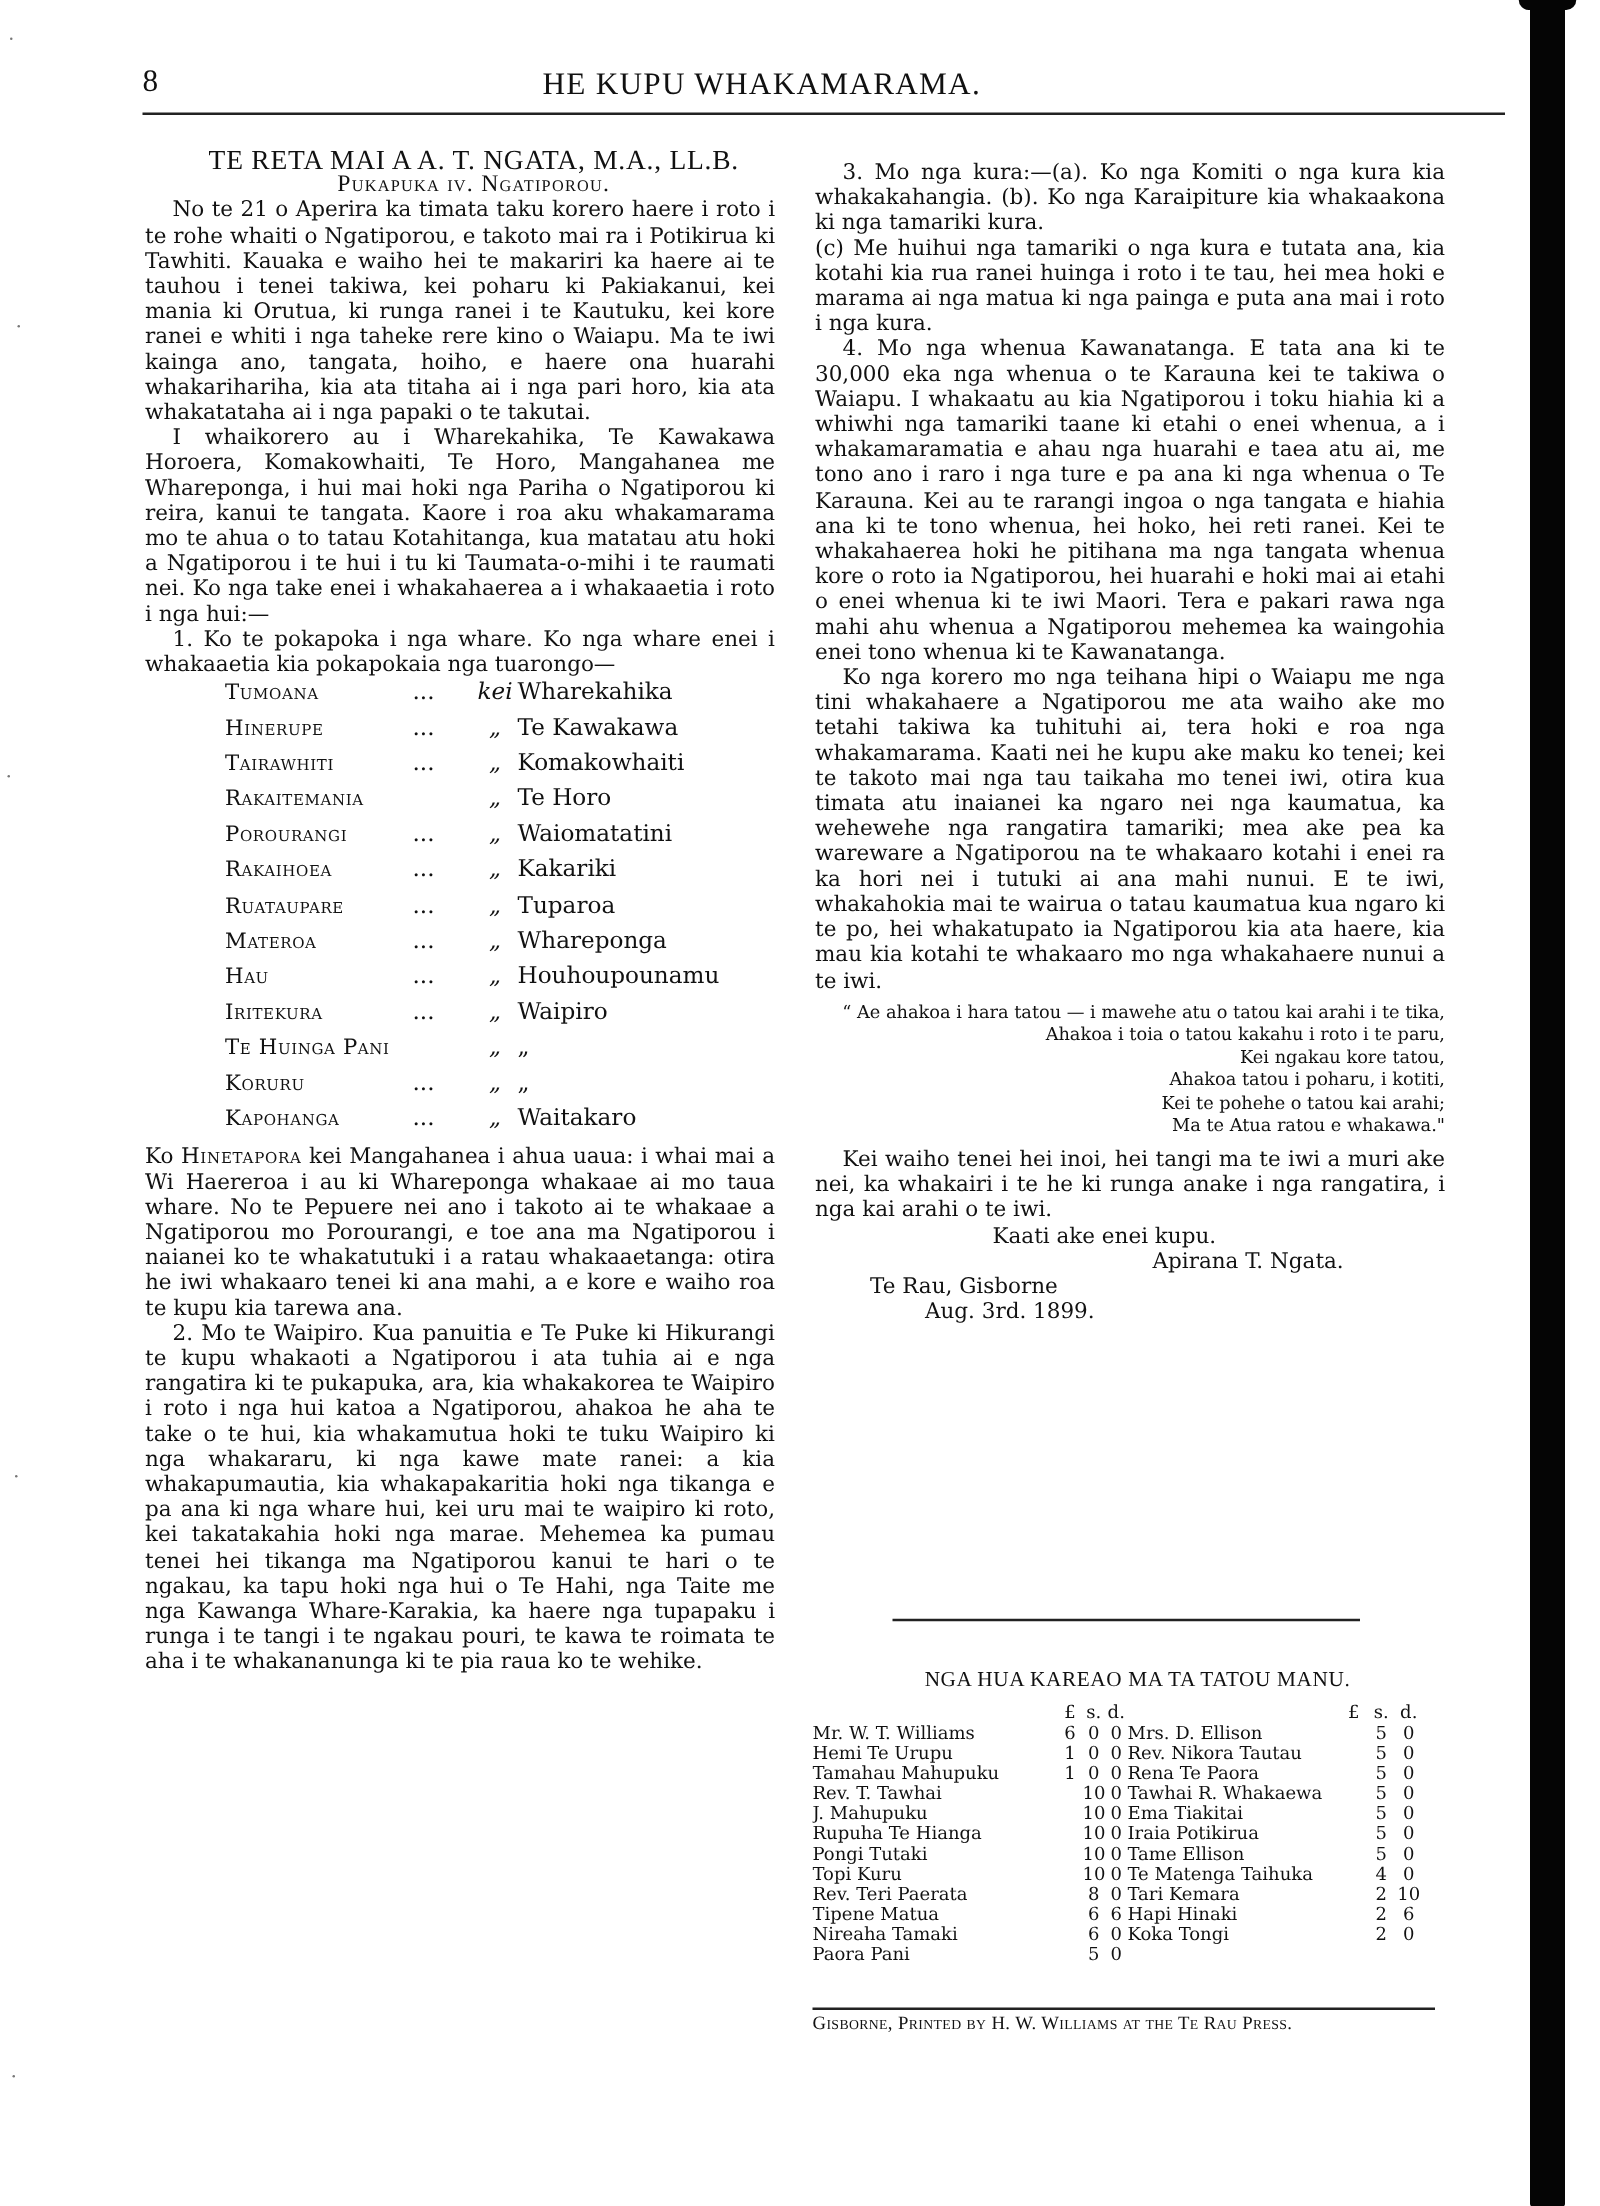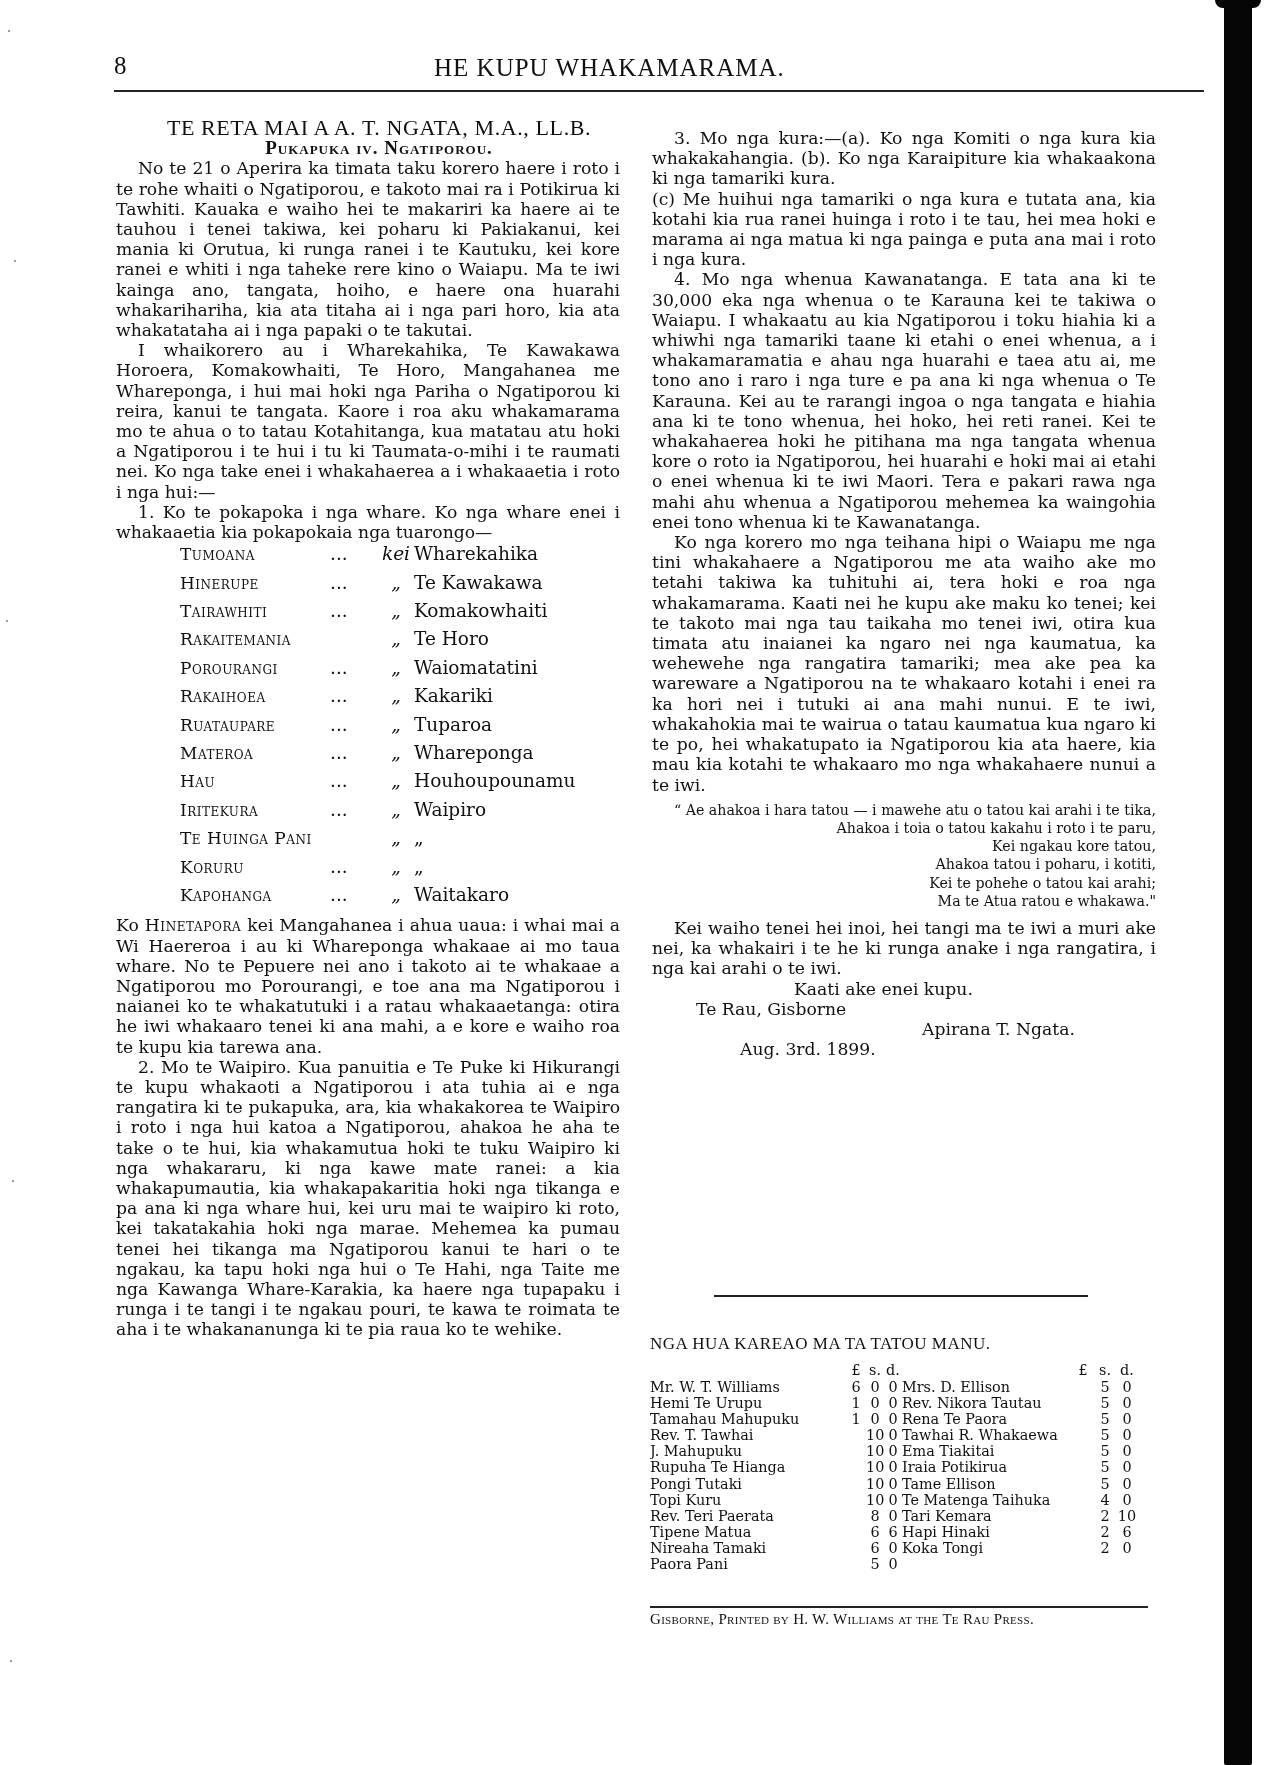--- a/index.html
+++ b/index.html
@@ -13,37 +13,37 @@
   .page-num { position: absolute; left: 0; top: 0; font-family: "Liberation Serif", serif; font-size: 25px; }
   .running-title { position: absolute; left: 320px; top: 2px; font-family: "Liberation Serif", serif; font-size: 25px; letter-spacing: 1px; }
   .header-rule { position: absolute; left: 0; top: 38px; width: 1090px; height: 2px; background: #222; }
 
   .col { position: absolute; font-family: "DejaVu Serif", serif; font-size: 17.2px; line-height: 20.2px; text-align: justify; }
   .col-left { left: 116px; top: 118px; width: 504px; }
   .col-right { left: 652px; top: 128px; width: 504px; }
   .col p { margin: 0; text-indent: 22px; }
   .col p.noindent { text-indent: 0; }
   .article-title { text-align: center; font-family: "Liberation Serif", serif; font-size: 22px; letter-spacing: 0.6px; margin: 0 0 20px 0; text-indent: 0; }
-  .subtitle { text-align: center; font-family: "Liberation Serif", serif; font-size: 19px; margin: 0 0 16px 0; letter-spacing: 1px; font-variant: small-caps; font-weight: bold; }
+  .subtitle { text-align: center; font-family: "Liberation Serif", serif; font-size: 19px; margin: 0 0 16px 0; letter-spacing: 1px; font-variant: small-caps; }
   .sc { font-variant: small-caps; letter-spacing: 0.6px; }
 
   .house-list { margin: 2px 0 2px 64px; width: 420px; }
   .house-row { display: flex; height: 28.4px; align-items: baseline; font-size: 18.5px; }
   .house-name { width: 150px; font-variant: small-caps; letter-spacing: 0.5px; font-size: 17px; }
   .house-dots { width: 48px; text-align: left; }
   .house-prep { width: 36px; text-align: center; font-style: italic; }
   .house-place { flex: 1; }
 
   .poem { font-size: 14.2px; line-height: 18.2px; margin: 6px 0 8px 14px; text-align: right; font-family: "DejaVu Serif", serif; }
   .poem div { white-space: nowrap; }
   .closing { text-indent: 0; }
   .sign-line { text-indent: 0; }
 
   .divider { position: absolute; left: 714px; top: 1295px; width: 374px; height: 2px; background: #222; }
-  .subs-title { position: absolute; left: 650px; top: 1334px; width: 520px; font-family: "Liberation Serif", serif; font-size: 17px; letter-spacing: 0.5px; }
+  .subs-title { position: absolute; left: 650px; top: 1334px; width: 520px; text-align: center; font-family: "Liberation Serif", serif; font-size: 17px; letter-spacing: 0.5px; }
   .subs { position: absolute; top: 1362px; font-family: "DejaVu Serif", serif; font-size: 14.4px; line-height: 16.1px; }
   .subs-left { left: 650px; width: 252px; }
   .subs-right { left: 902px; width: 250px; }
   .subs-head { display: flex; height: 17px; }
   .subs-row { display: flex; height: 16.1px; white-space: nowrap; }
   .s-name { flex: 1; overflow: hidden; }
   .s-l, .s-s, .s-d { width: 18px; text-align: center; }
   .subs-left .s-l { width: 20px; }
   .subs-right .s-name { width: 170px; flex: none; }
   .subs-right .s-l { width: 22px; }
@@ -169,22 +169,22 @@
       <div>“ Ae ahakoa i hara tatou — i mawehe atu o tatou kai arahi i te tika,</div>
       <div>Ahakoa i toia o tatou kakahu i roto i te paru,</div>
       <div>Kei ngakau kore tatou,</div>
       <div>Ahakoa tatou i poharu, i kotiti,</div>
       <div>Kei te pohehe o tatou kai arahi;</div>
       <div>Ma te Atua ratou e whakawa."</div>
     </div>
 
     <p class="closing">Kei waiho tenei hei inoi, hei tangi ma te iwi a muri ake nei, ka whakairi i te he ki runga anake i nga rangatira, i nga kai arahi o te iwi.</p>
     <p class="sign-line" style="padding-left:120px;">Kaati ake enei kupu.</p>
+    <p class="sign-line" style="padding-left:248px;">Apirana T. Ngata.</p>
     <p class="sign-line" style="padding-left:22px;">Te Rau, Gisborne</p>
-    <p class="sign-line" style="padding-left:248px;">Apirana T. Ngata.</p>
     <p class="sign-line" style="padding-left:66px;">Aug. 3rd. 1899.</p>
   </div>
 
   <div class="divider"></div>
   <div class="subs-title">NGA HUA KAREAO MA TA TATOU MANU.</div>
 
   <div class="subs subs-left">
     <div class="subs-head">
       <span class="s-name"></span>
       <span class="s-l">£</span>

